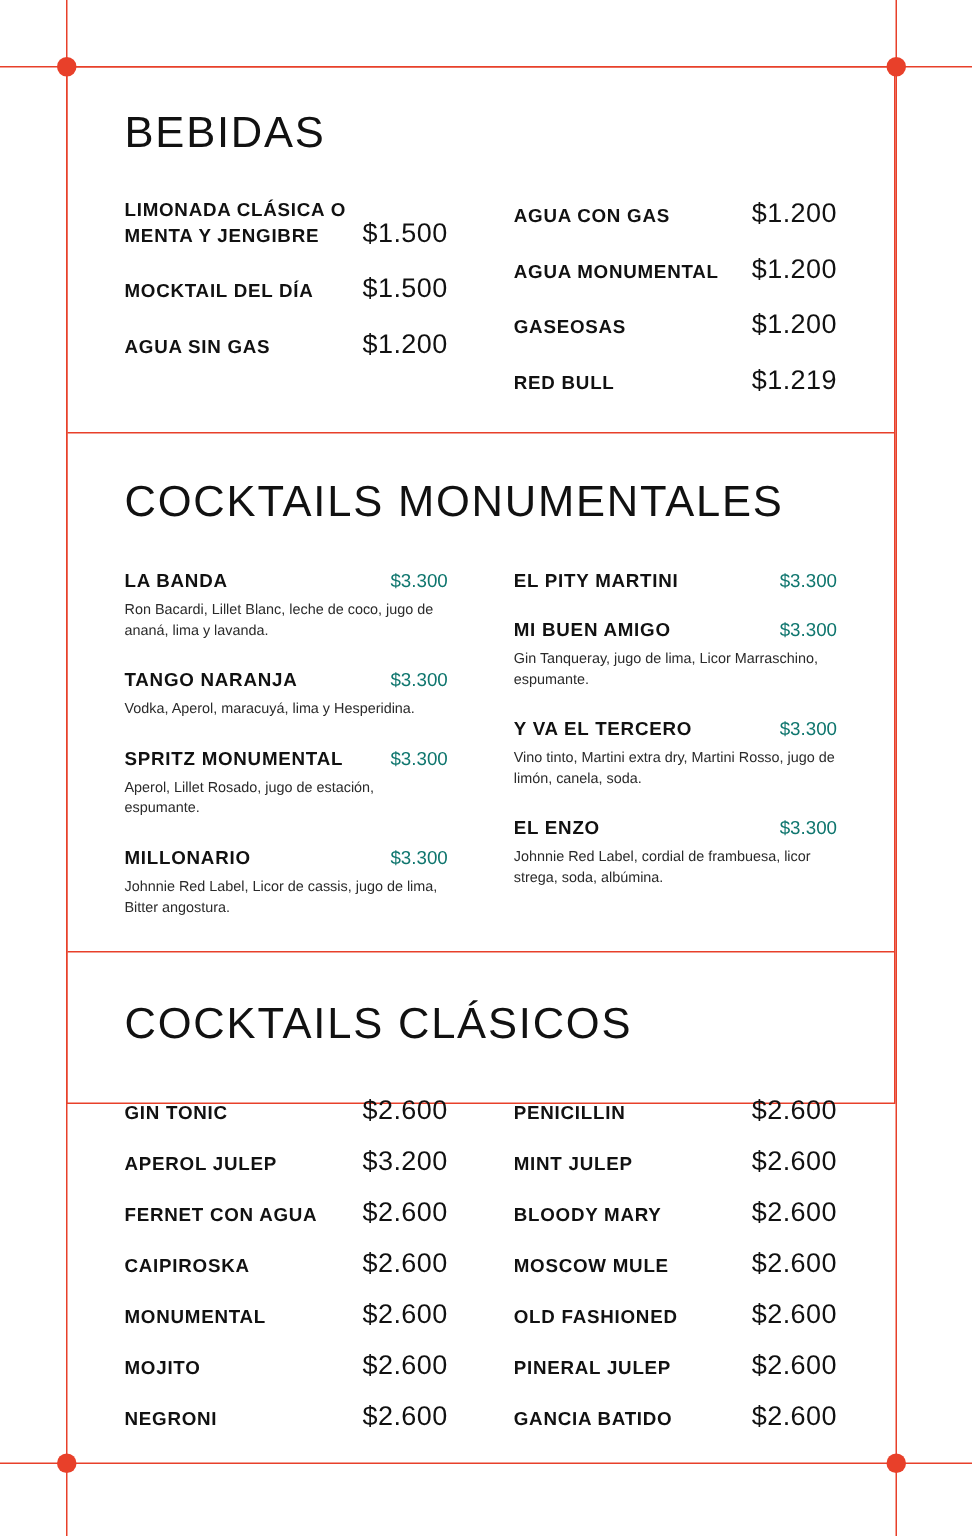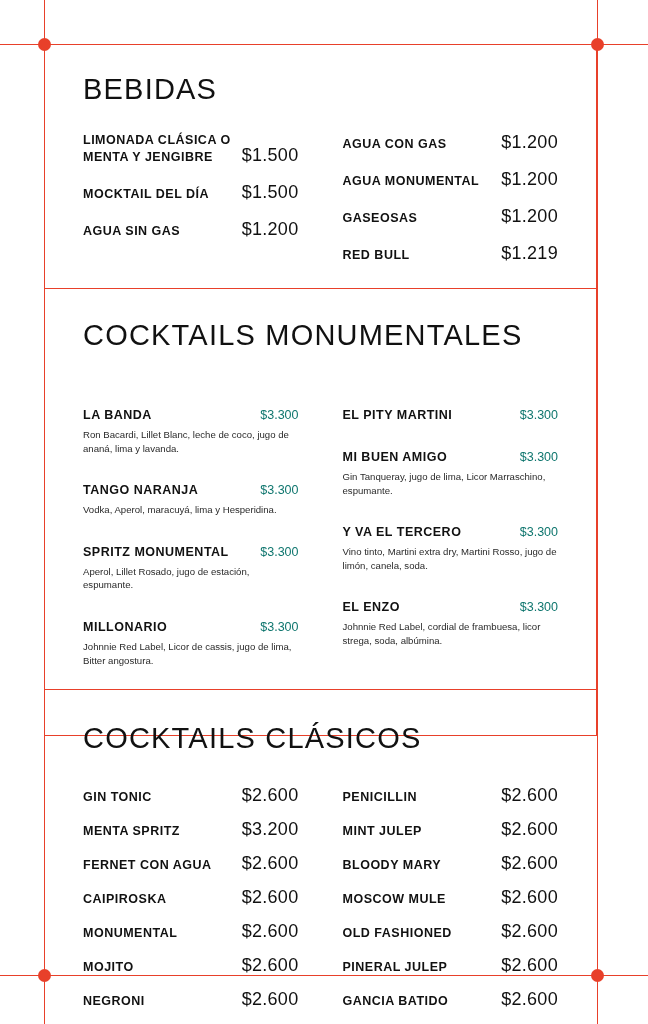--- a/index.html
+++ b/index.html
@@ -109,21 +109,21 @@
   .item-price {
     font-size: 18px;
     font-weight: 400;
     letter-spacing: 0.3px;
     color: #111111;
     white-space: nowrap;
     padding-left: 8px;
   }
 
   
-  .ck-item { margin-bottom: 19px; margin-top: 28px; }
+  .ck-item { margin-bottom: 19px; }
   .ck-item:last-child { margin-bottom: 0; }
   .ck-head {
     display: flex;
     align-items: baseline;
     justify-content: space-between;
   }
   .ck-name {
     font-size: 12.5px;
     font-weight: bold;
     letter-spacing: 0.5px;
@@ -283,21 +283,21 @@
   <section class="section sec-clasicos">
     <h2 class="section-title">COCKTAILS CLÁSICOS</h2>
     <div class="cols">
       <div class="col left">
 
         <div class="item-row">
           <div class="item-name">GIN TONIC</div>
           <div class="item-price">$2.600</div>
         </div>
         <div class="item-row">
-          <div class="item-name">MENTA SPRITZ</div>
+          <div class="item-name">APEROL JULEP</div>
           <div class="item-price">$3.200</div>
         </div>
         <div class="item-row">
           <div class="item-name">FERNET CON AGUA</div>
           <div class="item-price">$2.600</div>
         </div>
         <div class="item-row">
           <div class="item-name">CAIPIROSKA</div>
           <div class="item-price">$2.600</div>
         </div>

